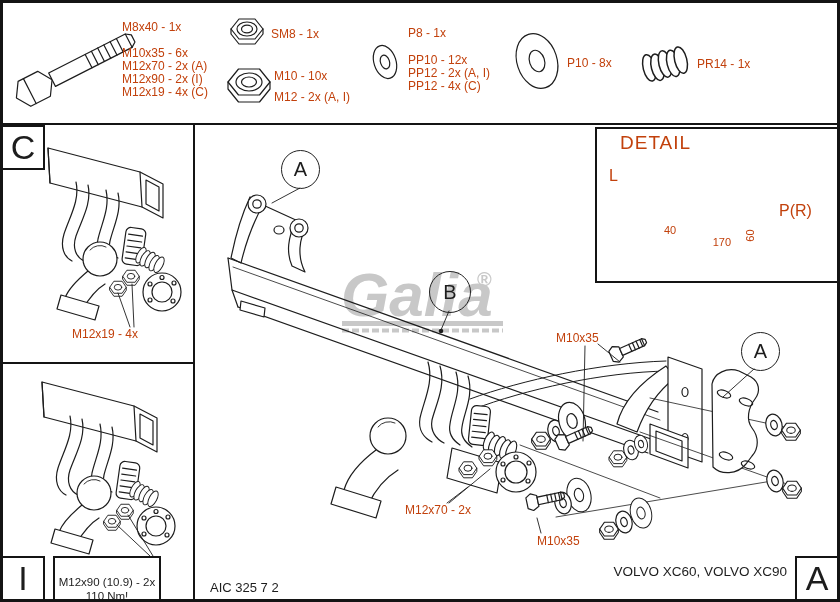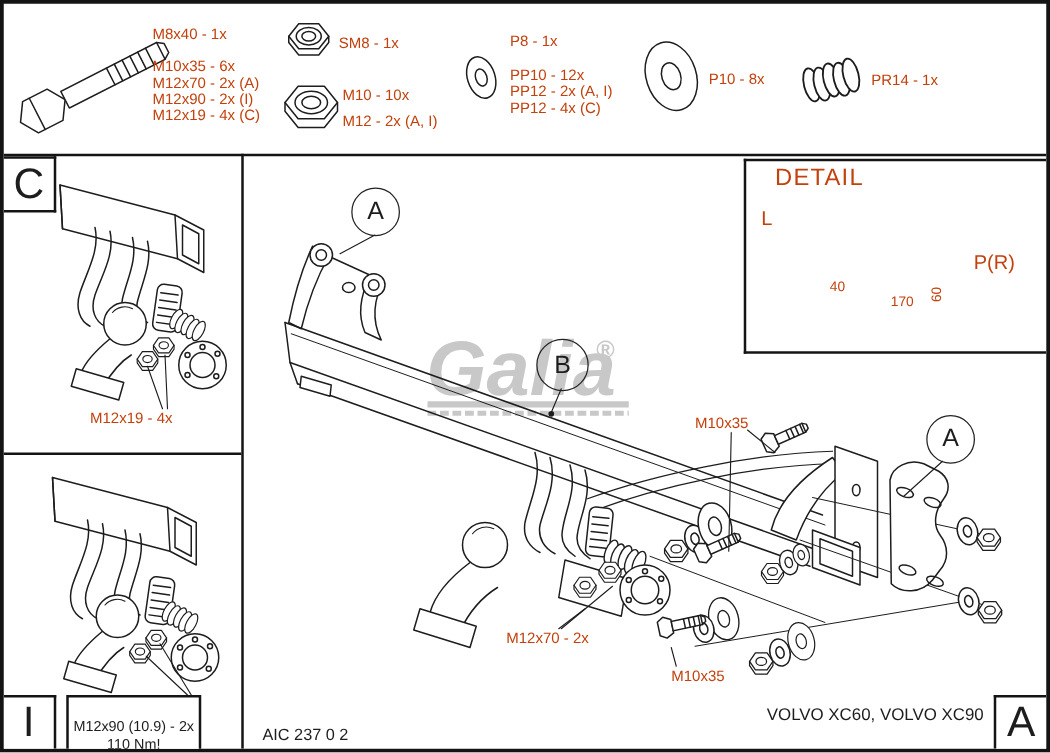--- a/index.html
+++ b/index.html
@@ -366,16 +366,16 @@
   <div class="lbl" style="left:553px;top:329px;">M10x35</div>
   <div class="lbl" style="left:402px;top:501px;">M12x70 - 2x</div>
   <div class="lbl" style="left:534px;top:532px;">M10x35</div>
   <div class="lbl" style="left:69px;top:325px;">M12x19 - 4x</div>
 
   <div class="torquebox">
     <div>M12x90 (10.9) - 2x</div>
     <div>110 Nm!</div>
   </div>
 
-  <div class="footer" style="left:207px;top:577px;">AIC 237 0 2</div>
+  <div class="footer" style="left:207px;top:577px;">AIC 325 7 2</div>
   <div class="footer" style="right:50px;top:561px;text-align:right;font-size:13.5px;">VOLVO XC60, VOLVO XC90</div>
 
 </div>
 
 </body></html>

